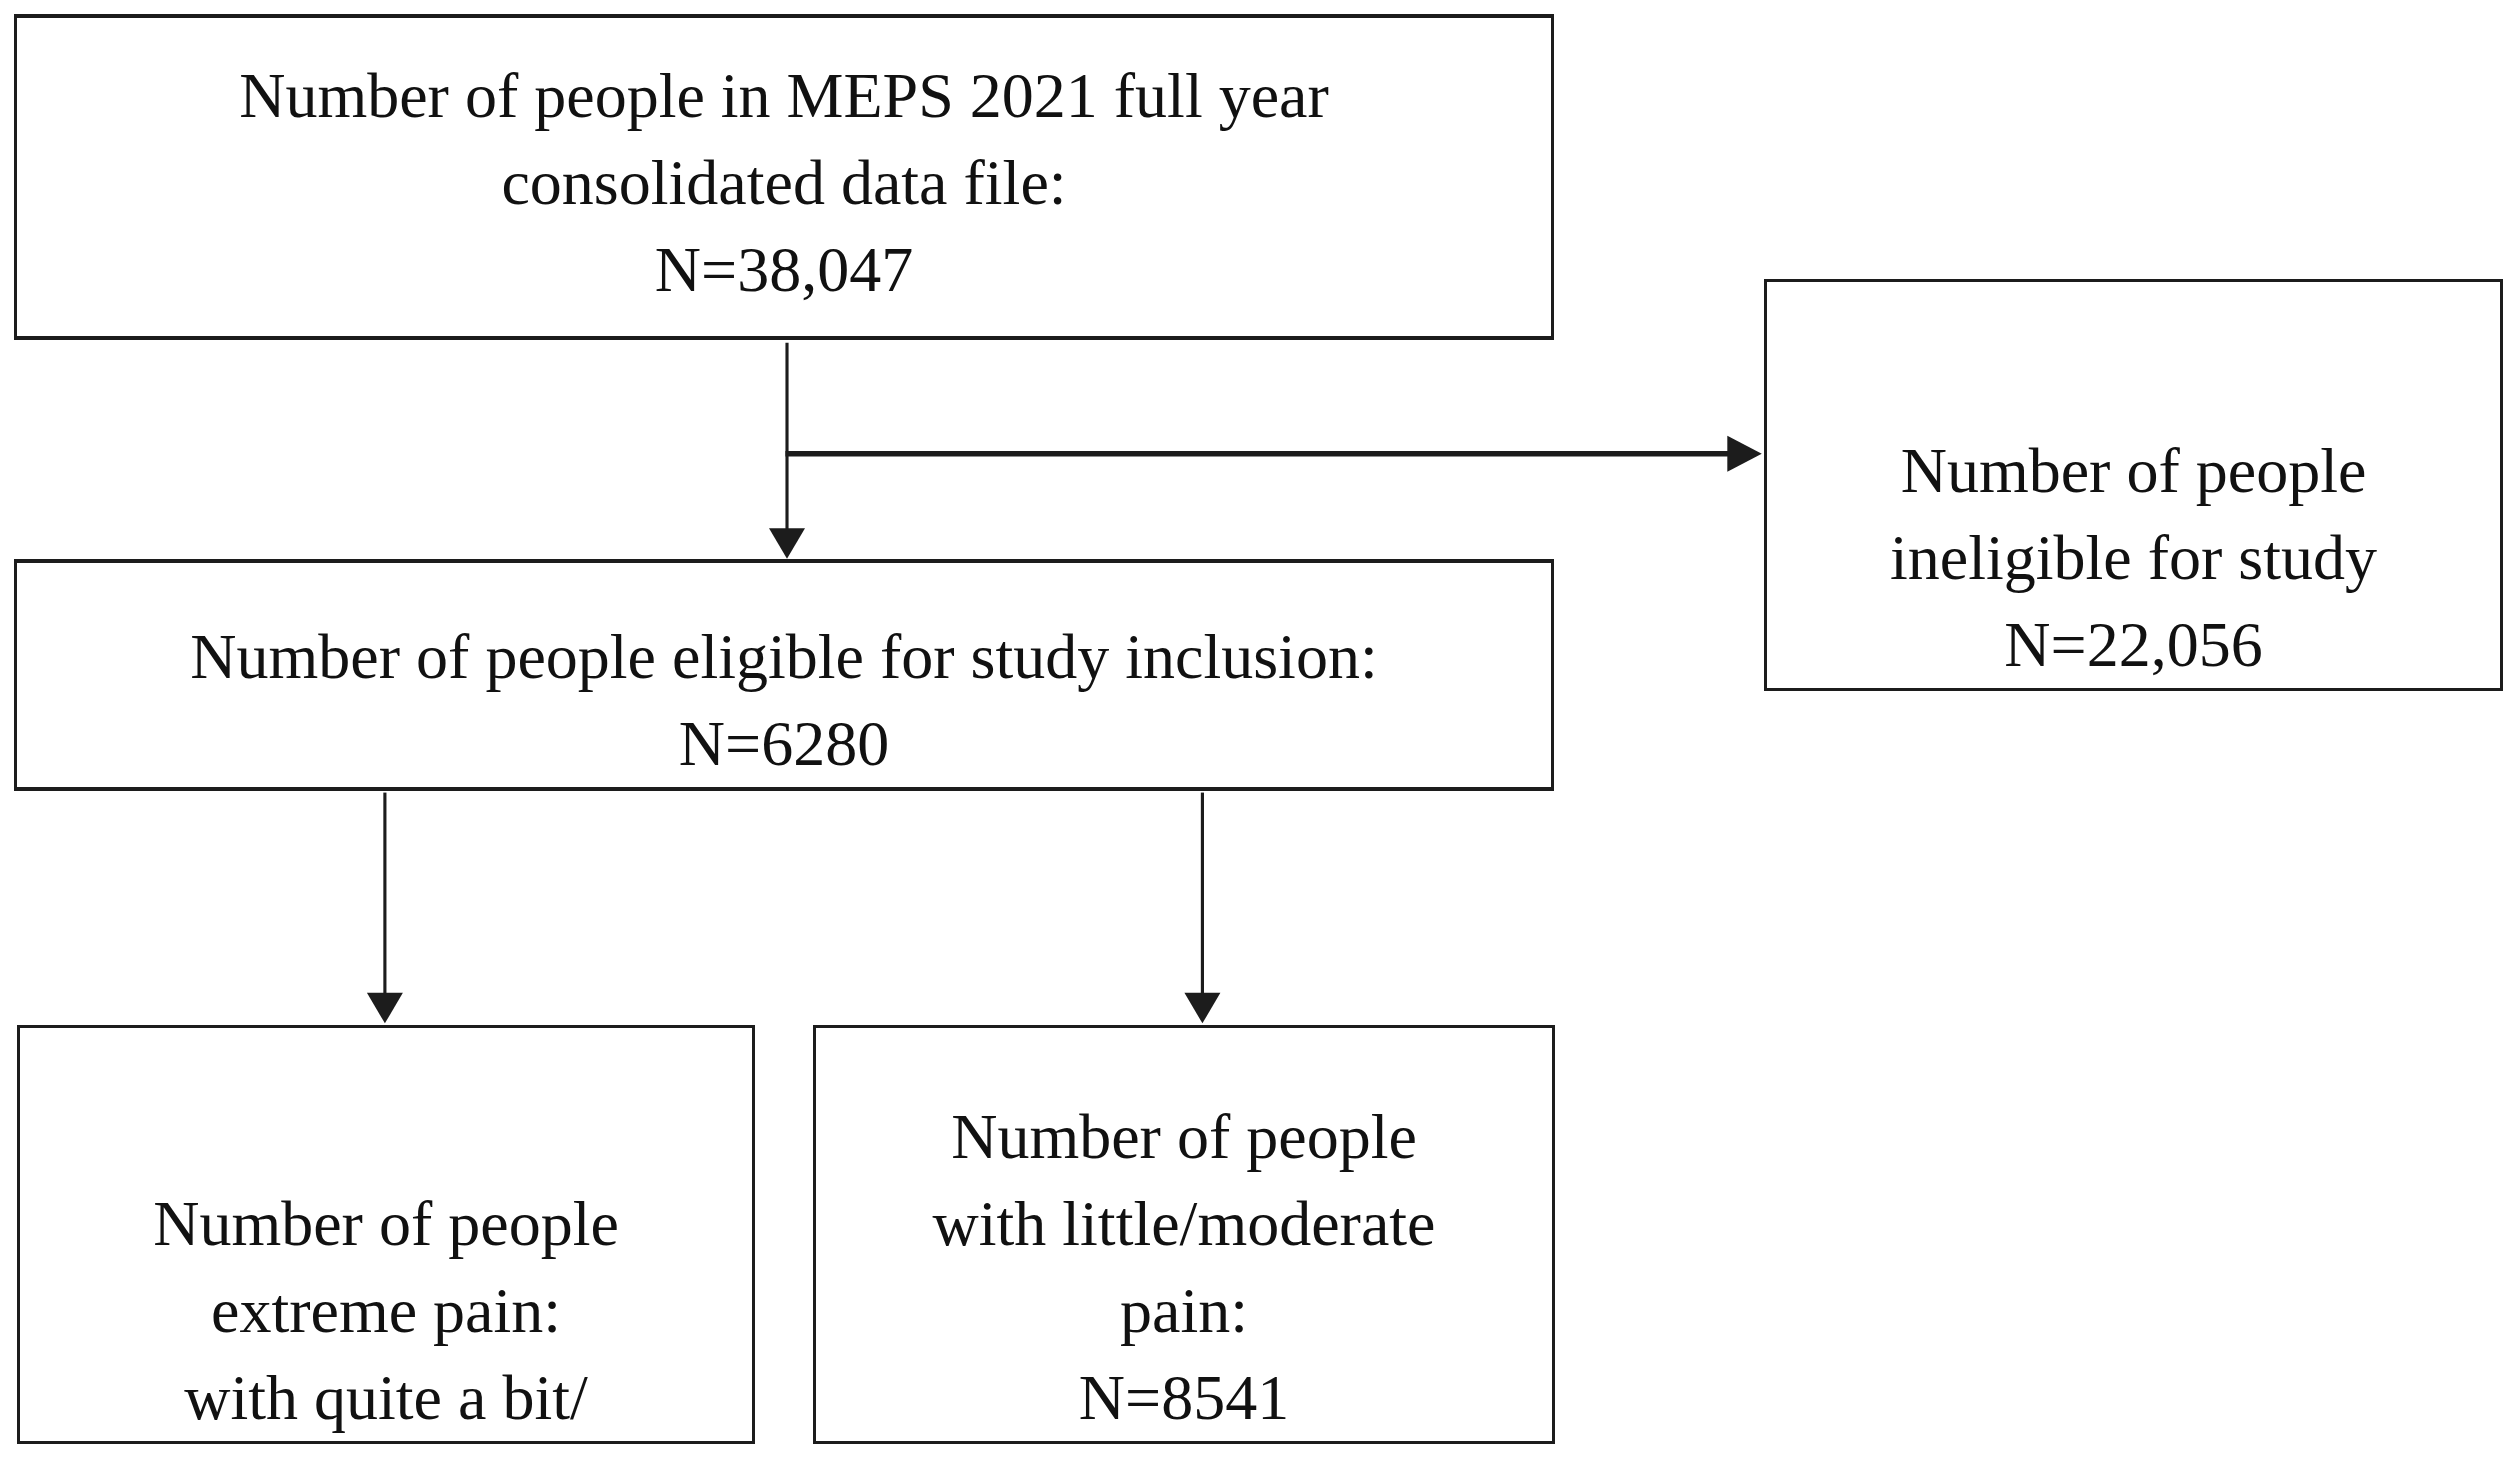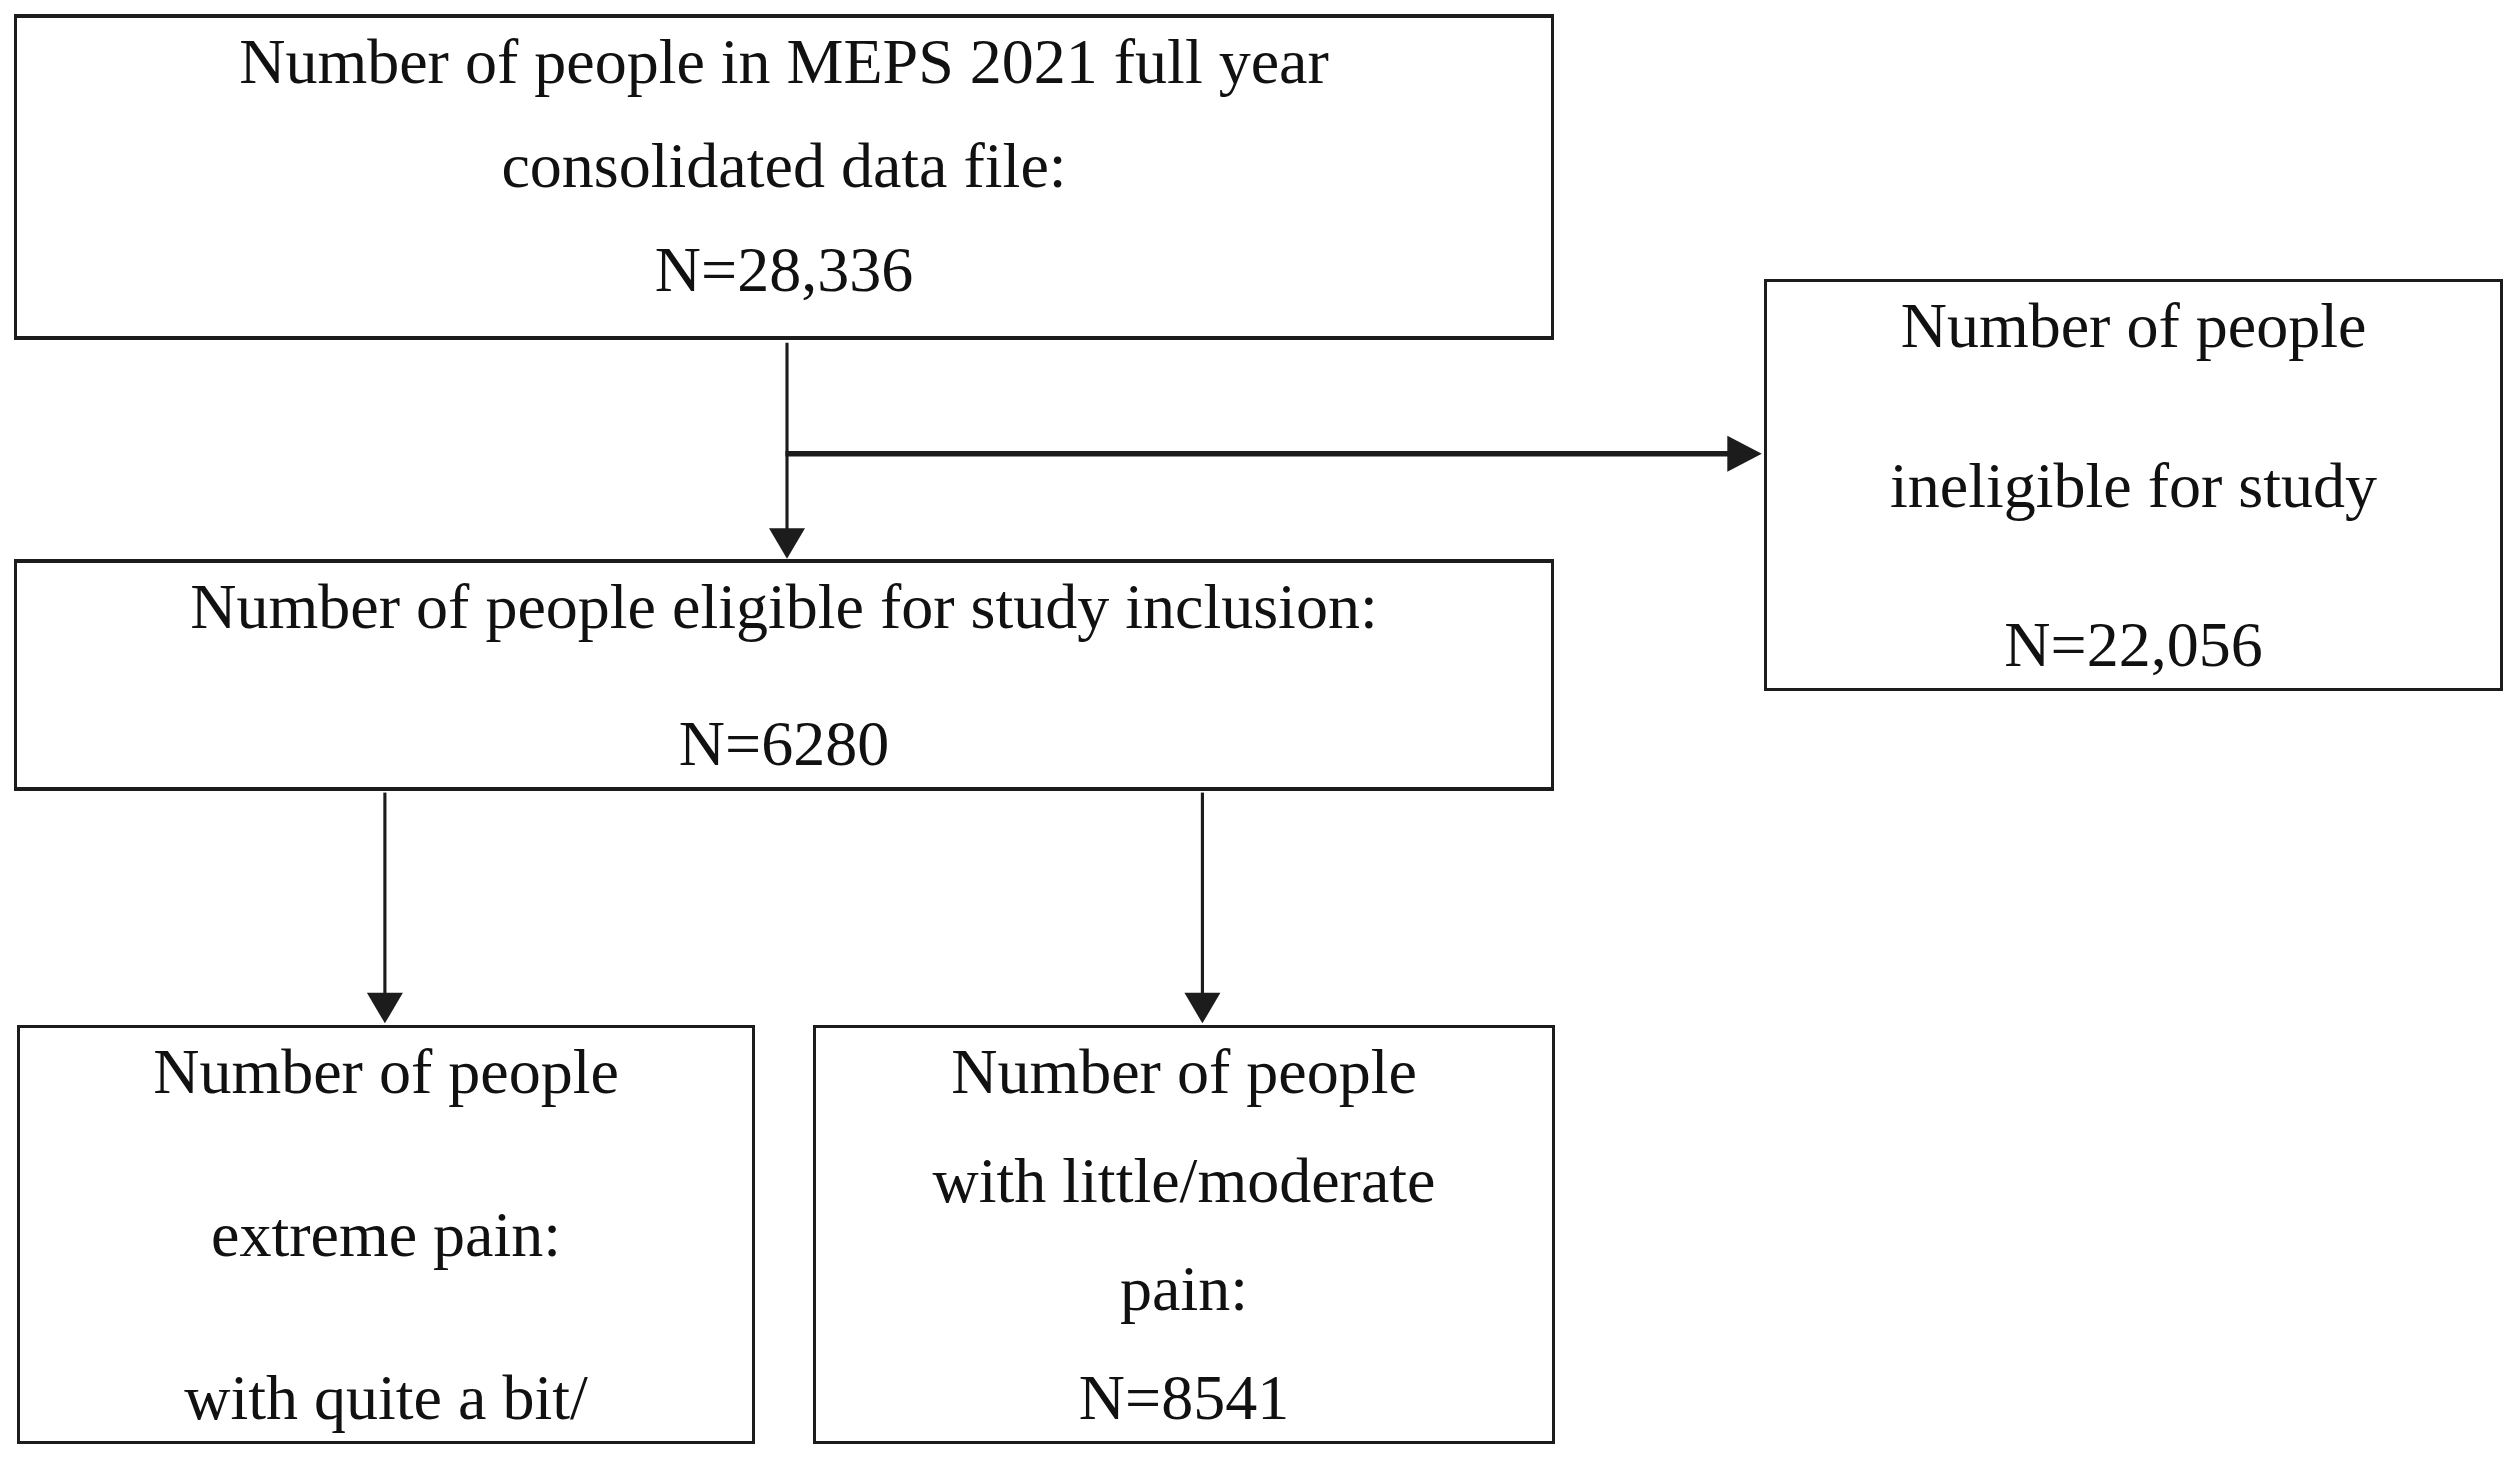--- a/index.html
+++ b/index.html
@@ -16,21 +16,21 @@
     color: #111111;
     overflow: hidden;
   }
   .box {
     position: absolute;
     background: #ffffff;
     border: 3.1px solid #1c1c1c;
     box-sizing: border-box;
     display: flex;
     flex-direction: column;
-    justify-content: space-between;
+    justify-content: flex-end;
     align-items: center;
     text-align: center;
     font-size: 64px;
     line-height: 87px;
   }
   .box.wide {
     border-top-width: 4.7px;
     border-bottom-width: 4.7px;
   }
   .box .line {
@@ -75,21 +75,21 @@
 
     <g>
       <line x1="1537" y1="1013" x2="1537" y2="1272" stroke="#1c1c1c" stroke-width="4"></line>
       <polygon points="1514,1269 1560,1269 1537,1308" fill="#1c1c1c"></polygon>
     </g>
   </svg>
 
   <div class="box wide" id="box-meps-total">
     <div class="line">Number of people in MEPS 2021 full year</div>
     <div class="line">consolidated data file:</div>
-    <div class="line">N=28,336</div>
+    <div class="line">N=38,047</div>
   </div>
 
   <div class="box" id="box-ineligible">
     <div class="line">Number of people</div>
     <div class="line">ineligible for study</div>
     <div class="line">N=22,056</div>
   </div>
 
   <div class="box wide" id="box-eligible">
     <div class="line">Number of people eligible for study inclusion:</div>

